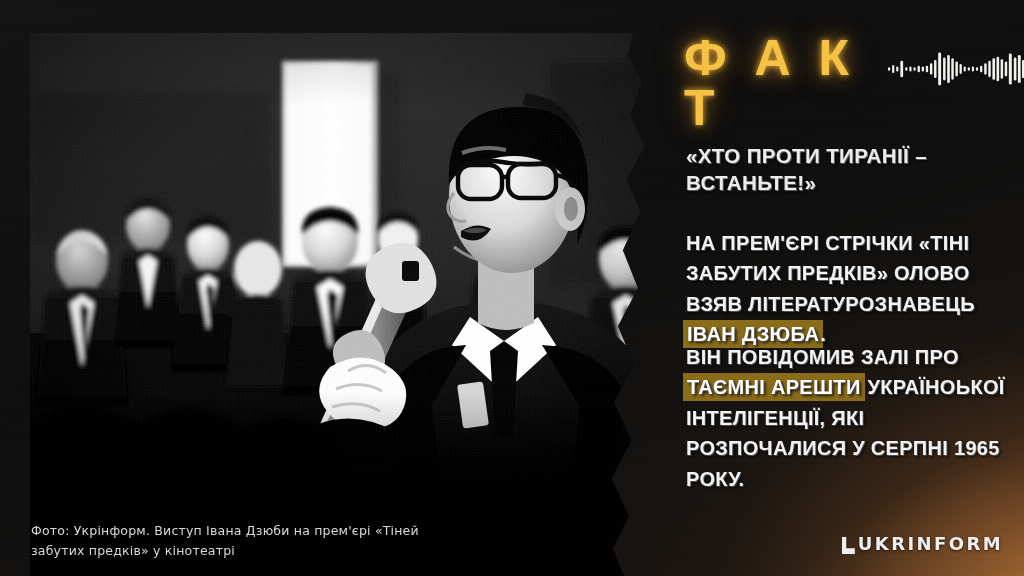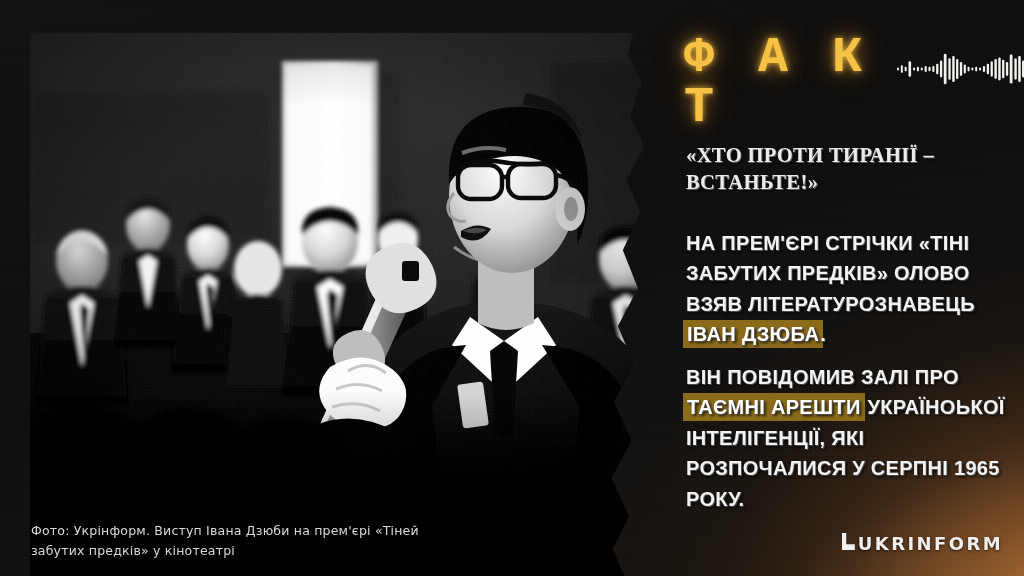--- a/index.html
+++ b/index.html
@@ -86,21 +86,21 @@
     width:340px; height:576px;
   }
 
   .brandrow {
     position:absolute; left:0; top:36px;
     width:340px; height:62px;
     display:flex; align-items:center; gap:14px;
   }
   .brandword {
     color:#f6c244;
-    font-family:Liberation Mono, monospace;
+    font-family:Liberation Sans, sans-serif;
     font-weight:700;
     font-size:50px;
     letter-spacing:7px;
     line-height:1;
     text-shadow:
       0 0 6px rgba(246,194,68,.85),
       0 0 18px rgba(246,160,40,.55),
       0 0 34px rgba(230,140,30,.35);
     margin-top: 32px;
   }
@@ -108,46 +108,45 @@
 
   .headline {
     position:absolute; left:2px; top:142px;
     width:330px;
     color:#eceaea;
     font-weight:700;
     font-size:20.5px;
     line-height:1.33;
     letter-spacing:.4px;
     text-shadow:1px 1px 0 #5d5d5d, 2px 2px 3px rgba(0,0,0,.9);
-    font-family:Liberation Serif, serif;
   }
 
   .para {
     position:absolute; left:2px;
     width:334px;
     color:#f2f2f2;
     font-weight:700;
     font-size:20px;
     line-height:1.52;
     letter-spacing:.3px;
     text-shadow:1px 1px 0 #4a4a4a, 2px 2px 3px rgba(0,0,0,.88);
   }
   .para.p1 { top:228px; }
-  .para.p2 { top:362px; }
+  .para.p2 { top:342px; }
 
   .hl {
     background:#8a6b19;
     box-shadow:0 0 0 3px #8a6b19;
     color:#ffffff;
     padding:0 1px;
   }
 
   .logo {
     position:absolute; right:21px; bottom:22px;
-    display:flex; align-items:flex-start;
+    display:flex; align-items:flex-end;
     color:#f0efee;
     font-weight:700;
     font-size:18px;
     letter-spacing:2.4px;
     font-family:"DejaVu Sans", sans-serif;
     text-shadow:0 1px 3px rgba(0,0,0,.7);
   }
   .logo .mark {
     display:inline-block;
     width:13px; height:17px;

